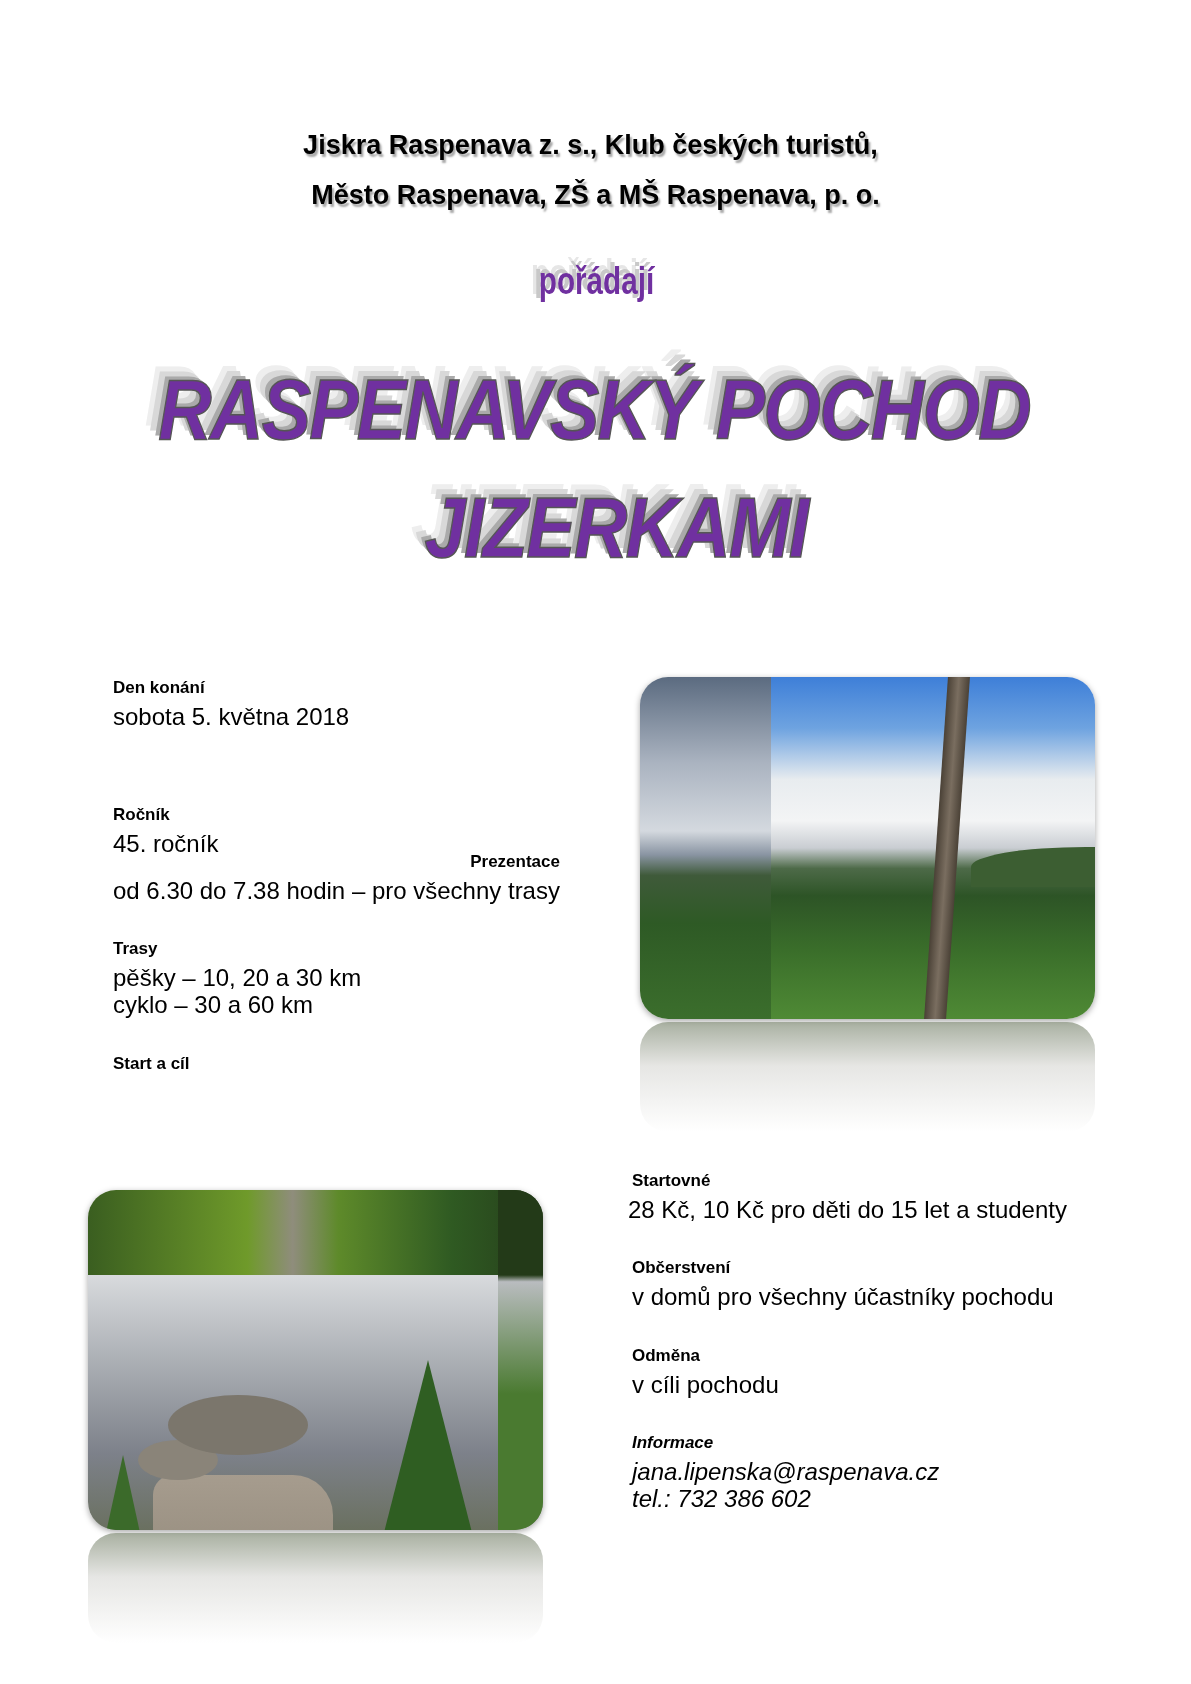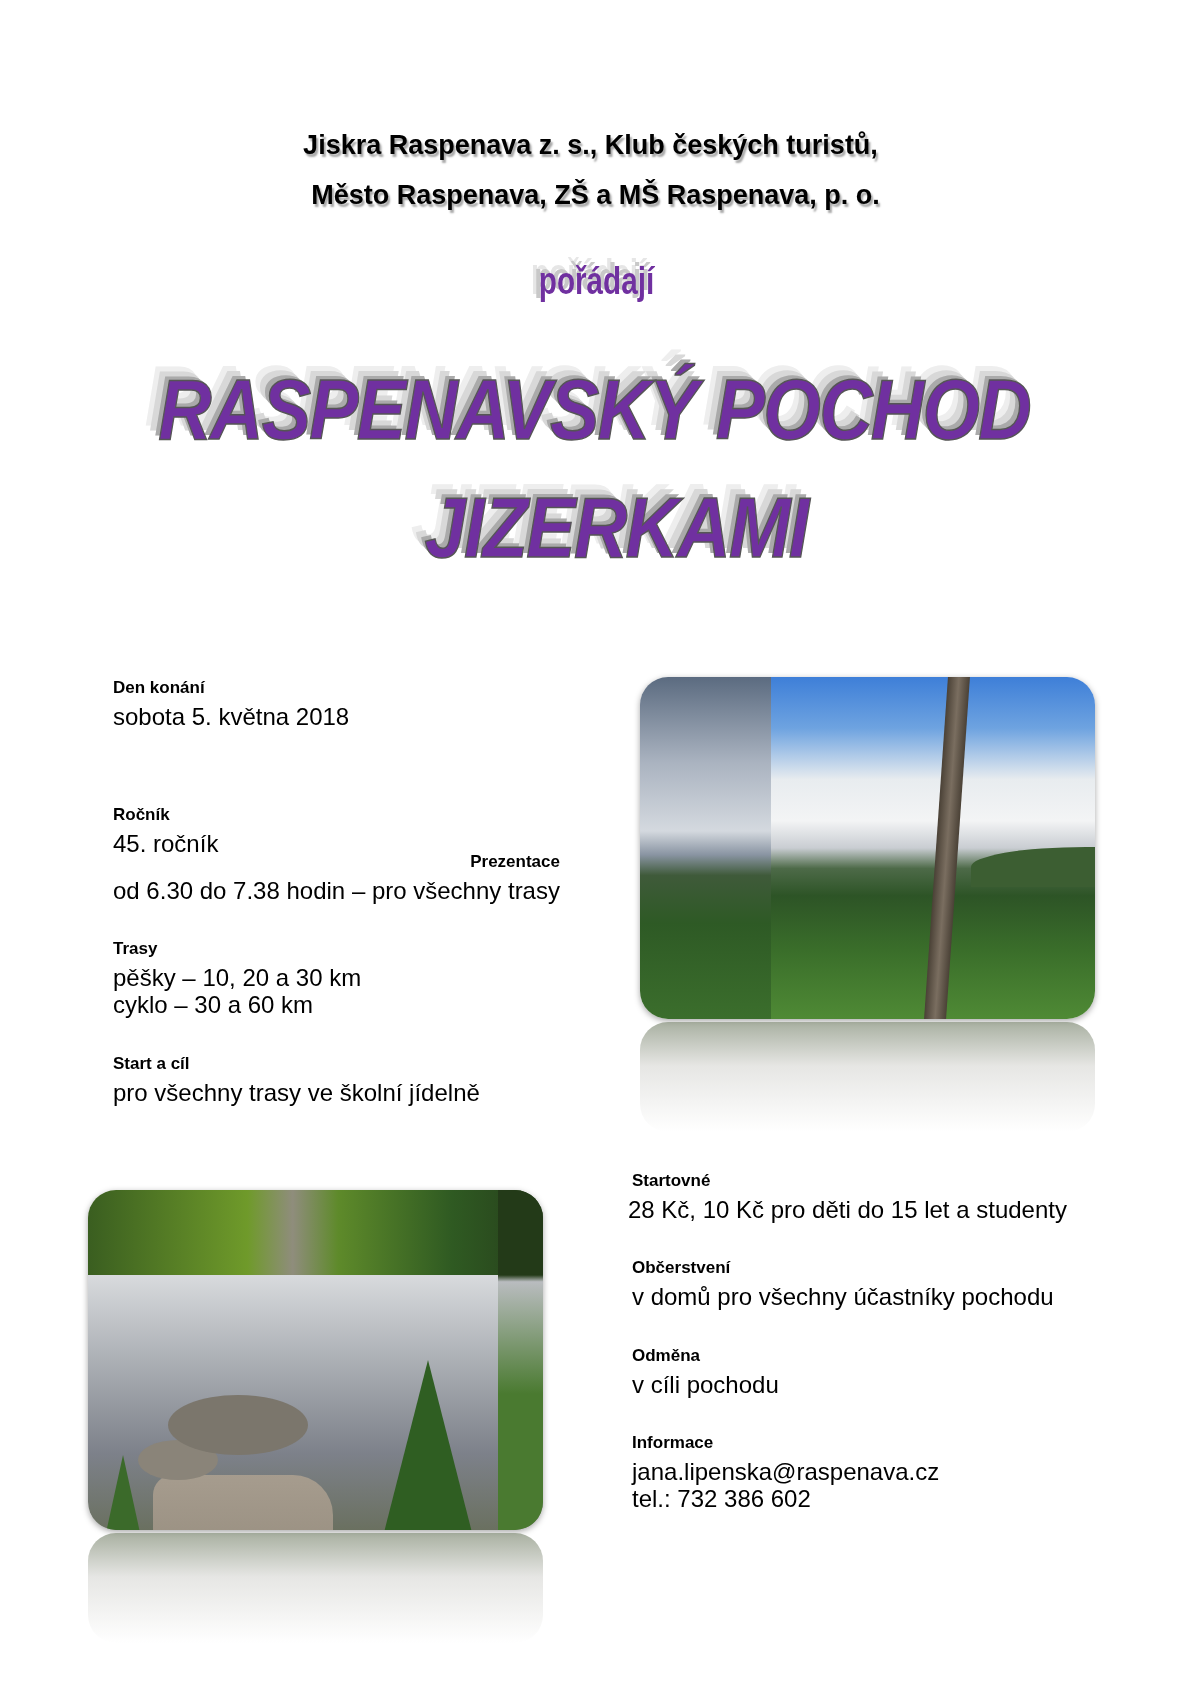--- a/index.html
+++ b/index.html
@@ -90,21 +90,20 @@
   <div class="h">Prezentace</div>
   <div class="t">od 6.30 do 7.38 hodin – pro všechny trasy</div>
 </div>
 <div class="info left-col" style="top:934px;">
   <div class="h">Trasy</div>
   <div class="t">pěšky – 10, 20 a 30 km</div>
   <div class="t">cyklo – 30 a 60 km</div>
 </div>
 <div class="info left-col" style="top:1049px;">
   <div class="h">Start a cíl</div>
-  <div class="t">pro všechny trasy ve školní jídelně</div>
 </div>
 
 <div class="photo p1">
   <div class="left-strip"></div>
   <div class="main">
     <div class="ridge"></div>
     <div class="tree"></div>
   </div>
 </div>
 <div class="reflection" style="left:640px; top:1022px; width:455px; height:110px;"></div>
@@ -114,21 +113,21 @@
   <div class="t" style="margin-left:-4px;">28 Kč, 10 Kč pro děti do 15 let a studenty</div>
 </div>
 <div class="info right-col" style="top:1253px;">
   <div class="h">Občerstvení</div>
   <div class="t">v domů pro všechny účastníky pochodu</div>
 </div>
 <div class="info right-col" style="top:1341px;">
   <div class="h">Odměna</div>
   <div class="t">v cíli pochodu</div>
 </div>
-<div class="info right-col" style="top:1428px;">
+<div class="info right-col" style="top:1428px;font-style:italic;">
   <div class="h">Informace</div>
   <div class="t">jana.lipenska@raspenava.cz</div>
   <div class="t">tel.: 732 386 602</div>
 </div>
 
 <div class="photo p2">
   <div class="top-band"></div>
   <div class="sky">
     <div class="spruce-left"></div>
     <div class="rock3"></div>

